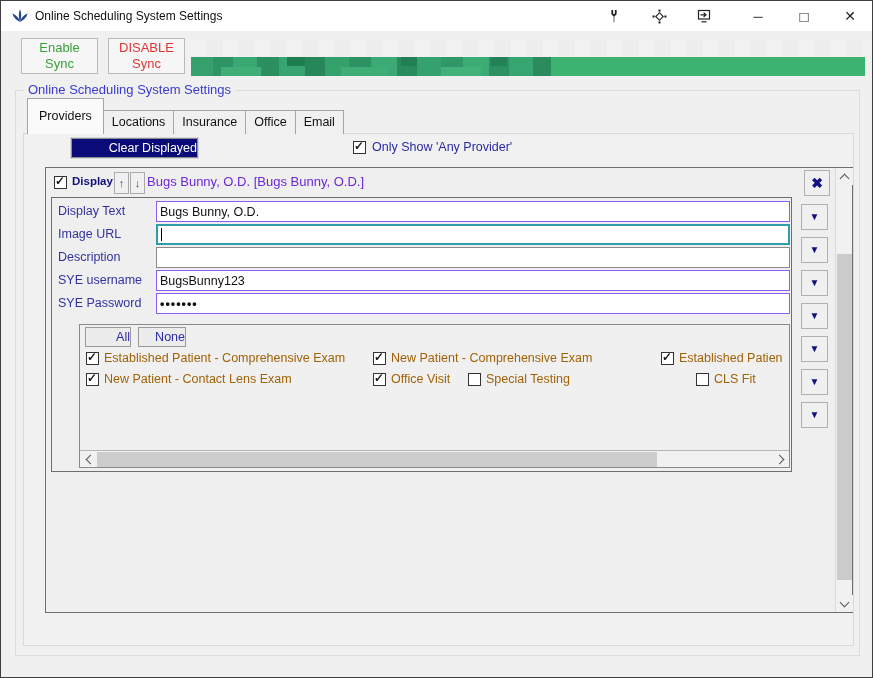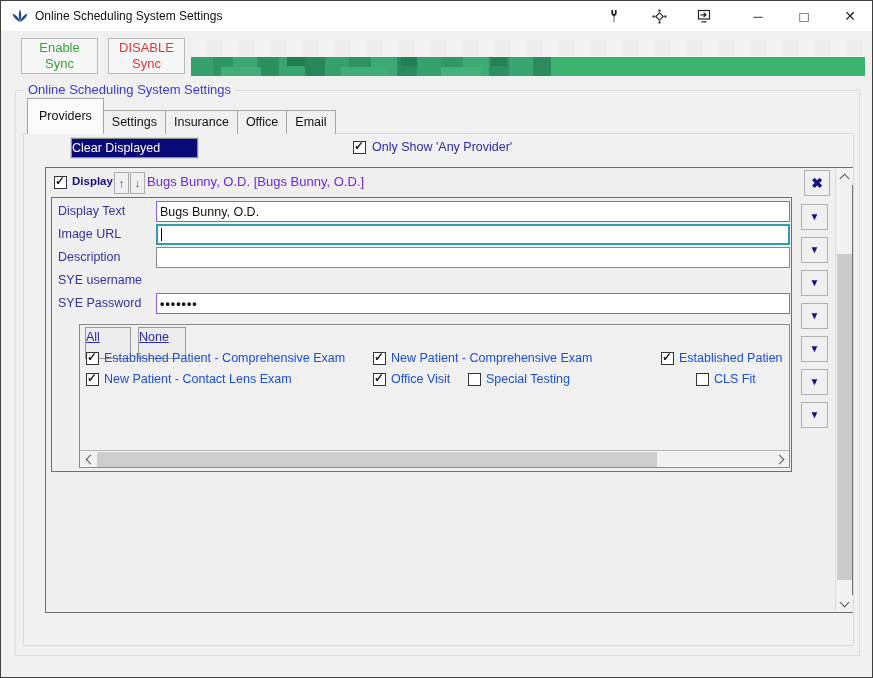--- a/index.html
+++ b/index.html
@@ -23,21 +23,21 @@
   
   .groupbox{position:absolute;left:14px;top:89px;width:843px;height:564px;border:1px solid #dcdcdc;}
   .grouplabel{position:absolute;left:8px;top:-9px;background:#f0f0f0;padding:0 4px;font-size:13px;color:#3a3ad0;}
   
   .tabstrip{position:absolute;left:26px;top:105px;height:28px;display:flex;align-items:flex-end;z-index:3;}
   .tab{height:23px;line-height:23px;padding:0 8px;font-size:12.5px;color:#111;background:#f0f0f0;
        border:1px solid #a5a5a5;border-bottom:none;margin-right:-1px;}
   .tab.active{height:27px;line-height:27px;background:#fafafa;position:relative;z-index:4;padding:4px 11px;}
   .tabpage{position:absolute;left:22px;top:132px;width:829px;height:511px;background:#f1f1f1;border:1px solid #d9d9d9;z-index:1;}
   
-  .navybtn{position:absolute;background:#0a0a78;color:#fff;font-size:12.5px;text-align:left;
+  .navybtn{position:absolute;background:#0a0a78;color:#fff;font-size:12.5px;text-align:right;
            border:1px solid #8f8f8f;box-shadow:0 0 0 1px #d7d7d7;box-sizing:border-box;cursor:default;z-index:5;}
   
   .cb{display:inline-block;width:13px;height:13px;background:#fff;border:1px solid #333;position:relative;
       box-sizing:border-box;vertical-align:middle;flex:none;}
   .cb .tick{display:none;position:absolute;left:0px;top:-3px;font-size:12px;font-weight:bold;color:#1a1a1a;}
   .cb.on .tick{display:block;}
   .chkrow{position:absolute;display:flex;align-items:center;gap:6px;z-index:5;}
   .navytext{color:#2a2aa6;font-size:12.5px;}
   
   .panel{position:absolute;left:44px;top:166px;width:808px;height:446px;border:1px solid #6f6f6f;
@@ -55,24 +55,24 @@
             background:#efefef;box-sizing:border-box;}
   .flabel{position:absolute;left:6px;height:21px;line-height:21px;font-size:12.5px;color:#32329e;white-space:nowrap;}
   .finput{position:absolute;left:104px;width:634px;height:21px;border:1px solid #8b5cf6;background:#fff;
           font-family:"Liberation Sans",sans-serif;font-size:12.5px;color:#111;padding:0 3px;box-sizing:border-box;}
   .finput.lite{border-color:#8a8a8a;}
   .finput.focused{border:2px solid #2f9dab;}
   .finput.pw{font-weight:bold;letter-spacing:1px;}
   
   .apptgroup{position:absolute;left:27px;top:126px;width:711px;height:144px;border:1px solid #8a8a8a;
              background:#f0f0f0;overflow:hidden;box-sizing:border-box;}
-  .smallbtn{position:absolute;top:2px;height:32px;background:#ececec;border:1px solid #9a9a9a;color:#2a2aa6;
-            font-size:12.5px;text-align:left;line-height:18px;box-sizing:border-box;text-decoration:underline;}
+  .smallbtn{position:absolute;top:2px;height:20px;background:#ececec;border:1px solid #9a9a9a;color:#2a2aa6;
+            font-size:12.5px;text-align:right;line-height:18px;box-sizing:border-box;}
   .apt{position:absolute;display:flex;align-items:center;gap:5px;white-space:nowrap;}
-  .apt .lbl{font-size:12.5px;color:#1d4ed8;}
+  .apt .lbl{font-size:12.5px;color:#a16207;}
   
   .hscroll{position:absolute;left:0px;top:125px;width:709px;height:17px;background:#f1f1f1;border-top:1px solid #b5b5b5;}
   .hthumb{position:absolute;left:17px;top:1px;width:560px;height:15px;background:#cdcdcd;}
   .sarrow{position:absolute;width:17px;height:17px;display:flex;align-items:center;justify-content:center;background:#f1f1f1;}
   .chev{width:6px;height:6px;border-left:1.6px solid #555;border-top:1.6px solid #555;display:block;}
   .chev.left{transform:rotate(-45deg);margin-left:3px;}
   .chev.right{transform:rotate(135deg);margin-right:3px;}
   .chev.up{transform:rotate(45deg);margin-top:3px;}
   .chev.down{transform:rotate(225deg);margin-bottom:3px;}
   .vscroll{position:absolute;left:789px;top:0px;width:17px;height:444px;background:#f1f1f1;border-left:1px solid #dadada;box-sizing:border-box;}
@@ -155,21 +155,21 @@
         <rect x="300" y="0" width="16" height="9" fill="#248057"></rect>
     </g>
   </svg>
 
   <div class="groupbox">
     <span class="grouplabel">Online Scheduling System Settings</span>
   </div>
 
   <div class="tabstrip">
     <div class="tab active">Providers</div>
-    <div class="tab">Settings</div>
+    <div class="tab">Locations</div>
     <div class="tab">Insurance</div>
     <div class="tab">Office</div>
     <div class="tab">Email</div>
   </div>
   <div class="tabpage"></div>
 
   <div class="navybtn" style="left:70px;top:137px;width:127px;height:20px;line-height:18px;">Clear Displayed</div>
   <div class="chkrow" style="left:352px;top:139px;">
     <span class="cb on">
         <span class="tick">✓</span>
@@ -191,20 +191,21 @@
     <div class="subpanel">
       <span class="flabel" style="top:3px;">Display Text</span>
       <input class="finput" style="top: 3px;" readonly="" value="Bugs Bunny, O.D.">
       <span class="flabel" style="top:26px;">Image URL</span>
       <div class="finput focused" style="top:26px;">
           <span class="caret"></span>
         </div>
       <span class="flabel" style="top:49px;">Description</span>
       <input class="finput lite" style="top: 49px;" readonly="" value="">
       <span class="flabel" style="top:72px;">SYE username</span>
+      <input class="finput" style="top: 72px;" readonly="" value="BugsBunny123">
       <span class="flabel" style="top:95px;">SYE Password</span>
       <input class="finput pw" style="top: 95px;" readonly="" value="•••••••">
 
       <div class="apptgroup">
         <span class="smallbtn" style="left:5px;width:46px;">All</span>
         <span class="smallbtn" style="left:58px;width:48px;">None</span>
 
         <div class="apt" style="left:6px;top:26px;">
           <span class="cb on">
               <span class="tick">✓</span>

